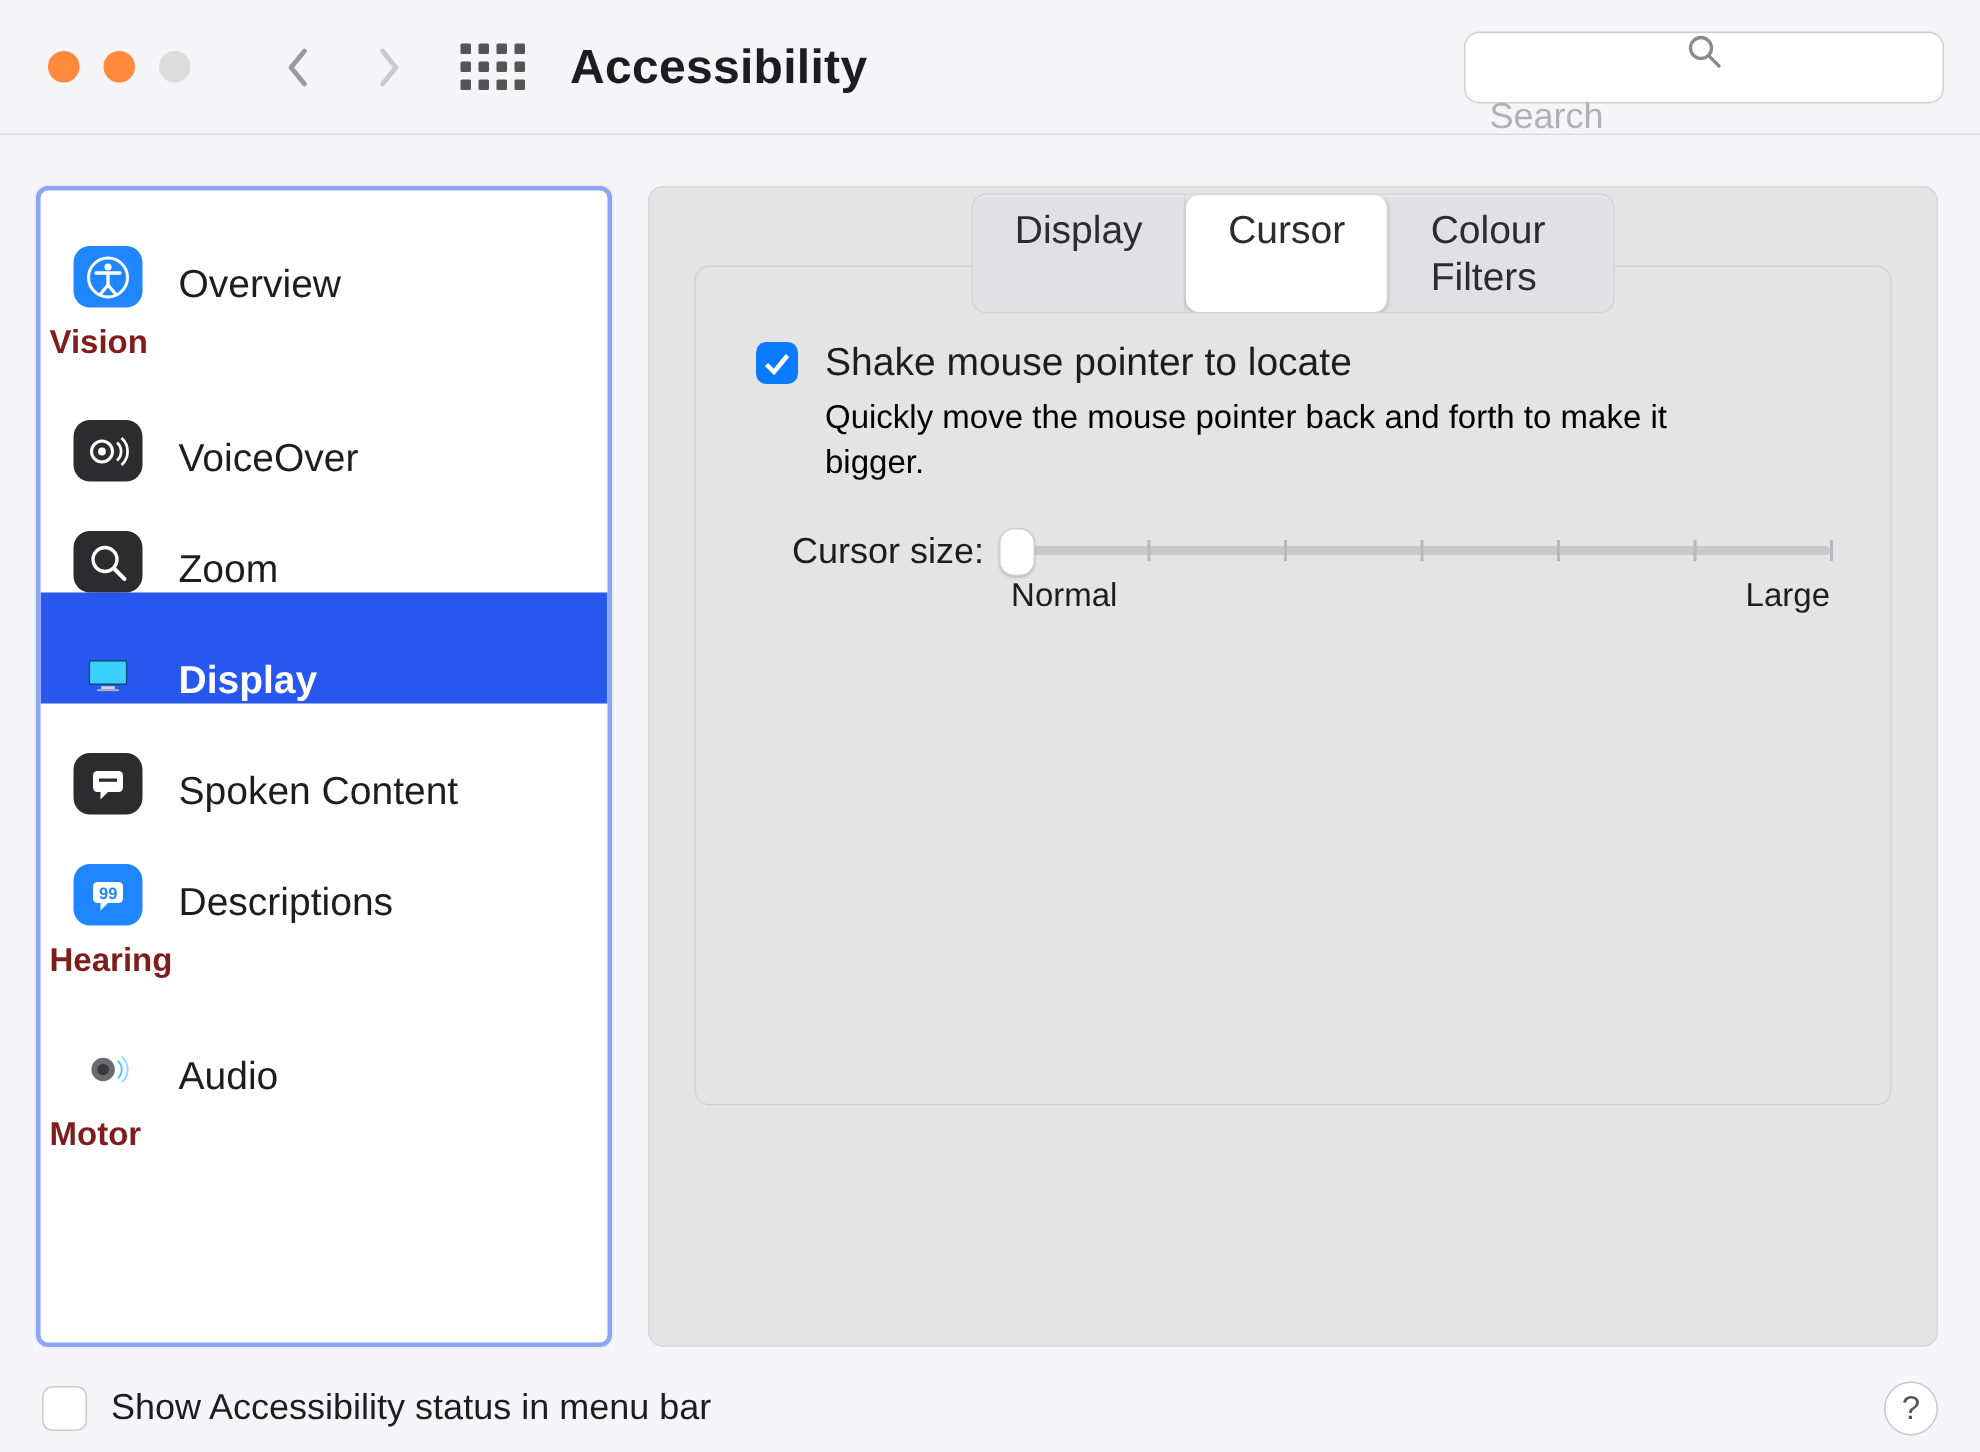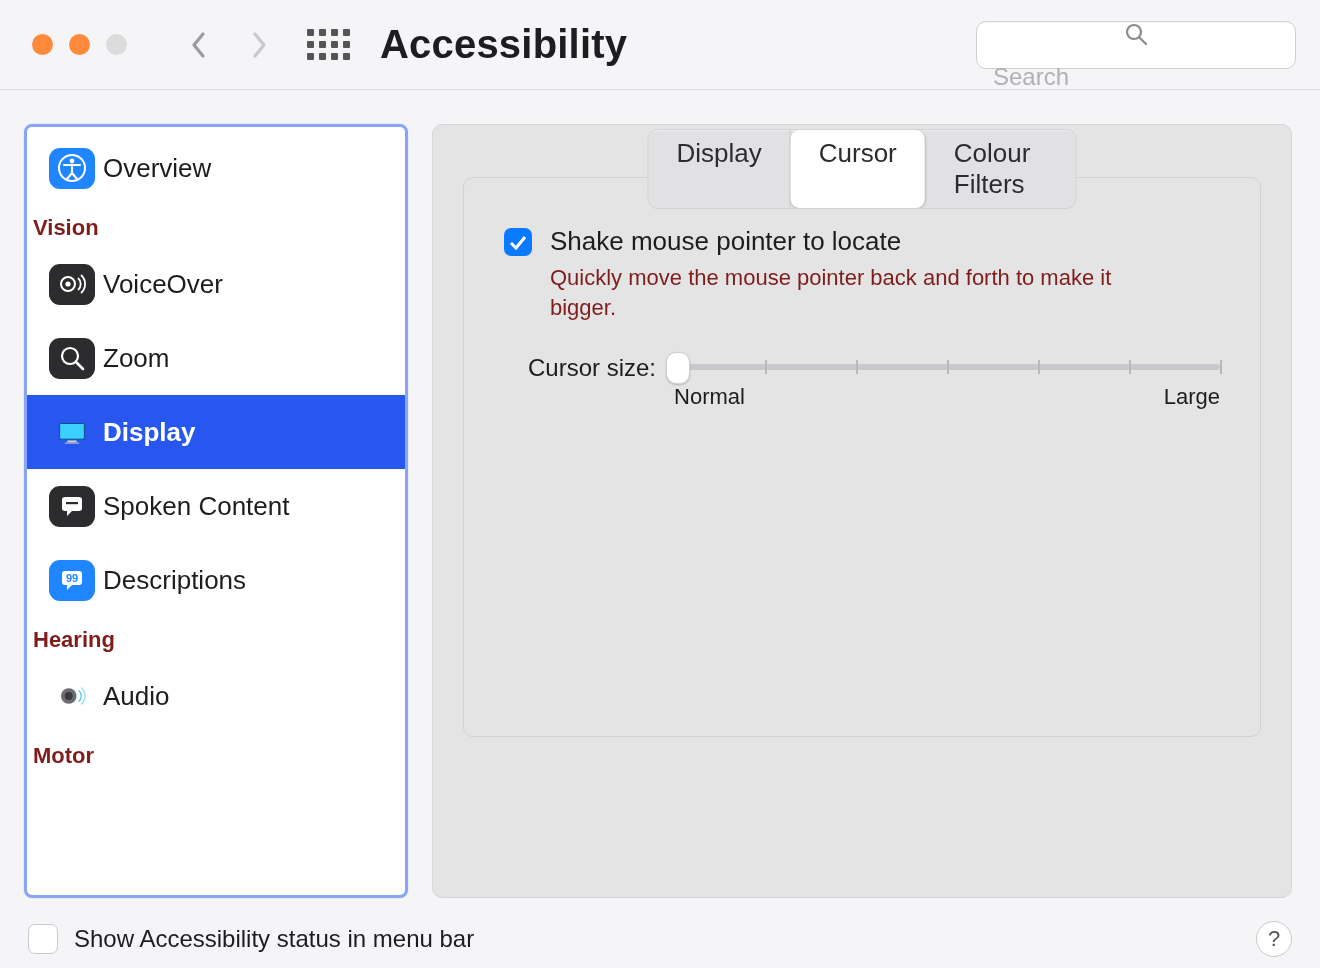--- a/index.html
+++ b/index.html
@@ -28,21 +28,21 @@
   .traffic{display:flex;gap:16px;margin-left:14px;margin-right:30px;}
   .tl{width:21px;height:21px;border-radius:50%;}
   .tl.close{background:#ff8a3c;}
   .tl.min{background:#ff8a3c;}
   .tl.max{background:#dcdcdc;}
   .navbtn{width:36px;height:36px;display:flex;align-items:center;justify-content:center;color:#9b9b9f;}
   .navbtn.fwd{margin-right:6px;}
   .navbtn svg{width:18px;height:28px;}
   .gridbtn{display:grid;grid-template-columns:repeat(4,7px);grid-auto-rows:7px;gap:5px;color:#555;margin-right:6px;}
   .gridbtn span{width:7px;height:7px;background:#555;border-radius:1px;display:block;}
-  .title{font-size:40px;font-weight:700;letter-spacing:.2px;}
+  .title{font-size:32px;font-weight:700;letter-spacing:.2px;}
   .spacer{flex:1;}
   .searchwrap{
     display:flex;align-items:center;gap:12px;
     width:320px;height:48px;
     background:#fff;border:1px solid var(--search-border);
     border-radius:10px;padding:0 16px;box-sizing:border-box;
     color:#8a8a8f;box-shadow:inset 0 1px 0 rgba(0,0,0,.03);flex-direction:column;
   }
   .searchwrap input{
     border:none;outline:none;background:transparent;
@@ -62,21 +62,21 @@
     width:384px;flex:0 0 384px;
     background:#fff;
     border:3px solid #8aa4f6;
     border-radius:8px;
     box-sizing:border-box;
     overflow:hidden;
     box-shadow:0 0 0 1px rgba(0,0,0,.04);
   }
   .sb-list{padding-top:4px;}
   .sb-item{
-    display:flex;align-items:center;gap:8px;
+    display:flex;align-items:flex-end;gap:24px;
     height:74px;padding:0 22px;
     font-size:26px;font-weight:500;
     cursor:default;
   }
   .sb-item.selected{
     background:#2757ee;color:#fff;font-weight:600;
   }
   .sb-item .ic{width:46px;height:41px;flex:0 0 46px;display:flex;align-items:center;justify-content:center;}
   .sb-section{
     padding:10px 22px 6px 6px;
@@ -122,21 +122,21 @@
 
   
   .checkrow{display:flex;align-items:flex-start;gap:18px;margin-bottom:32px;}
   .cbox{
     width:28px;height:28px;flex:0 0 28px;border-radius:7px;
     background:#0a7aff;display:flex;align-items:center;justify-content:center;
     margin-top:2px;
   }
   .cbox svg{width:20px;height:20px;stroke:#fff;stroke-width:3;fill:none;}
   .checktext .hd{font-size:26px;}
-  .checktext .sub{font-size:22px;color:#7f1d1d;margin-top:6px;max-width:600px;line-height:1.35;}
+  .checktext .sub{font-size:22px;color:#000000;margin-top:6px;max-width:600px;line-height:1.35;}
 
   
   .sliderrow{display:flex;align-items:flex-start;gap:18px;margin-left:24px;}
   .sliderlabel{font-size:24px;white-space:nowrap;padding-top:0;}
   .sliderbox{flex:1;}
   .track{
     position:relative;height:6px;background:#c9c9cd;border-radius:3px;
     margin-top:10px;
   }
   .tick{position:absolute;top:-4px;width:2px;height:14px;background:#b8b8bd;}

